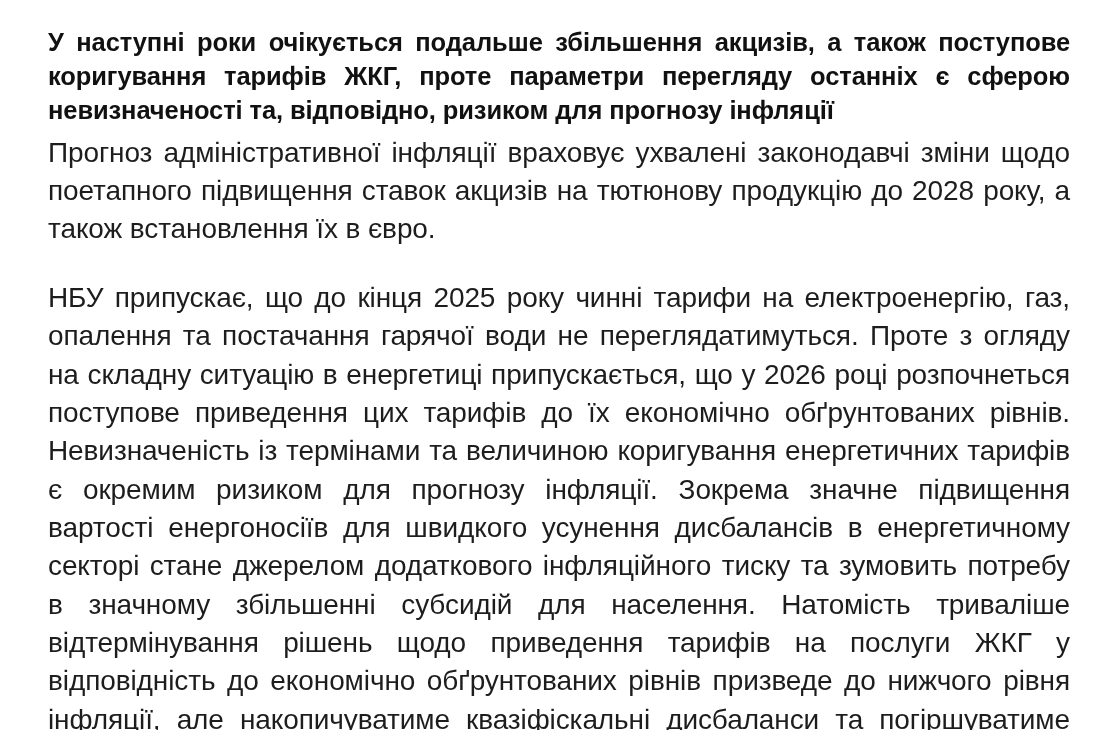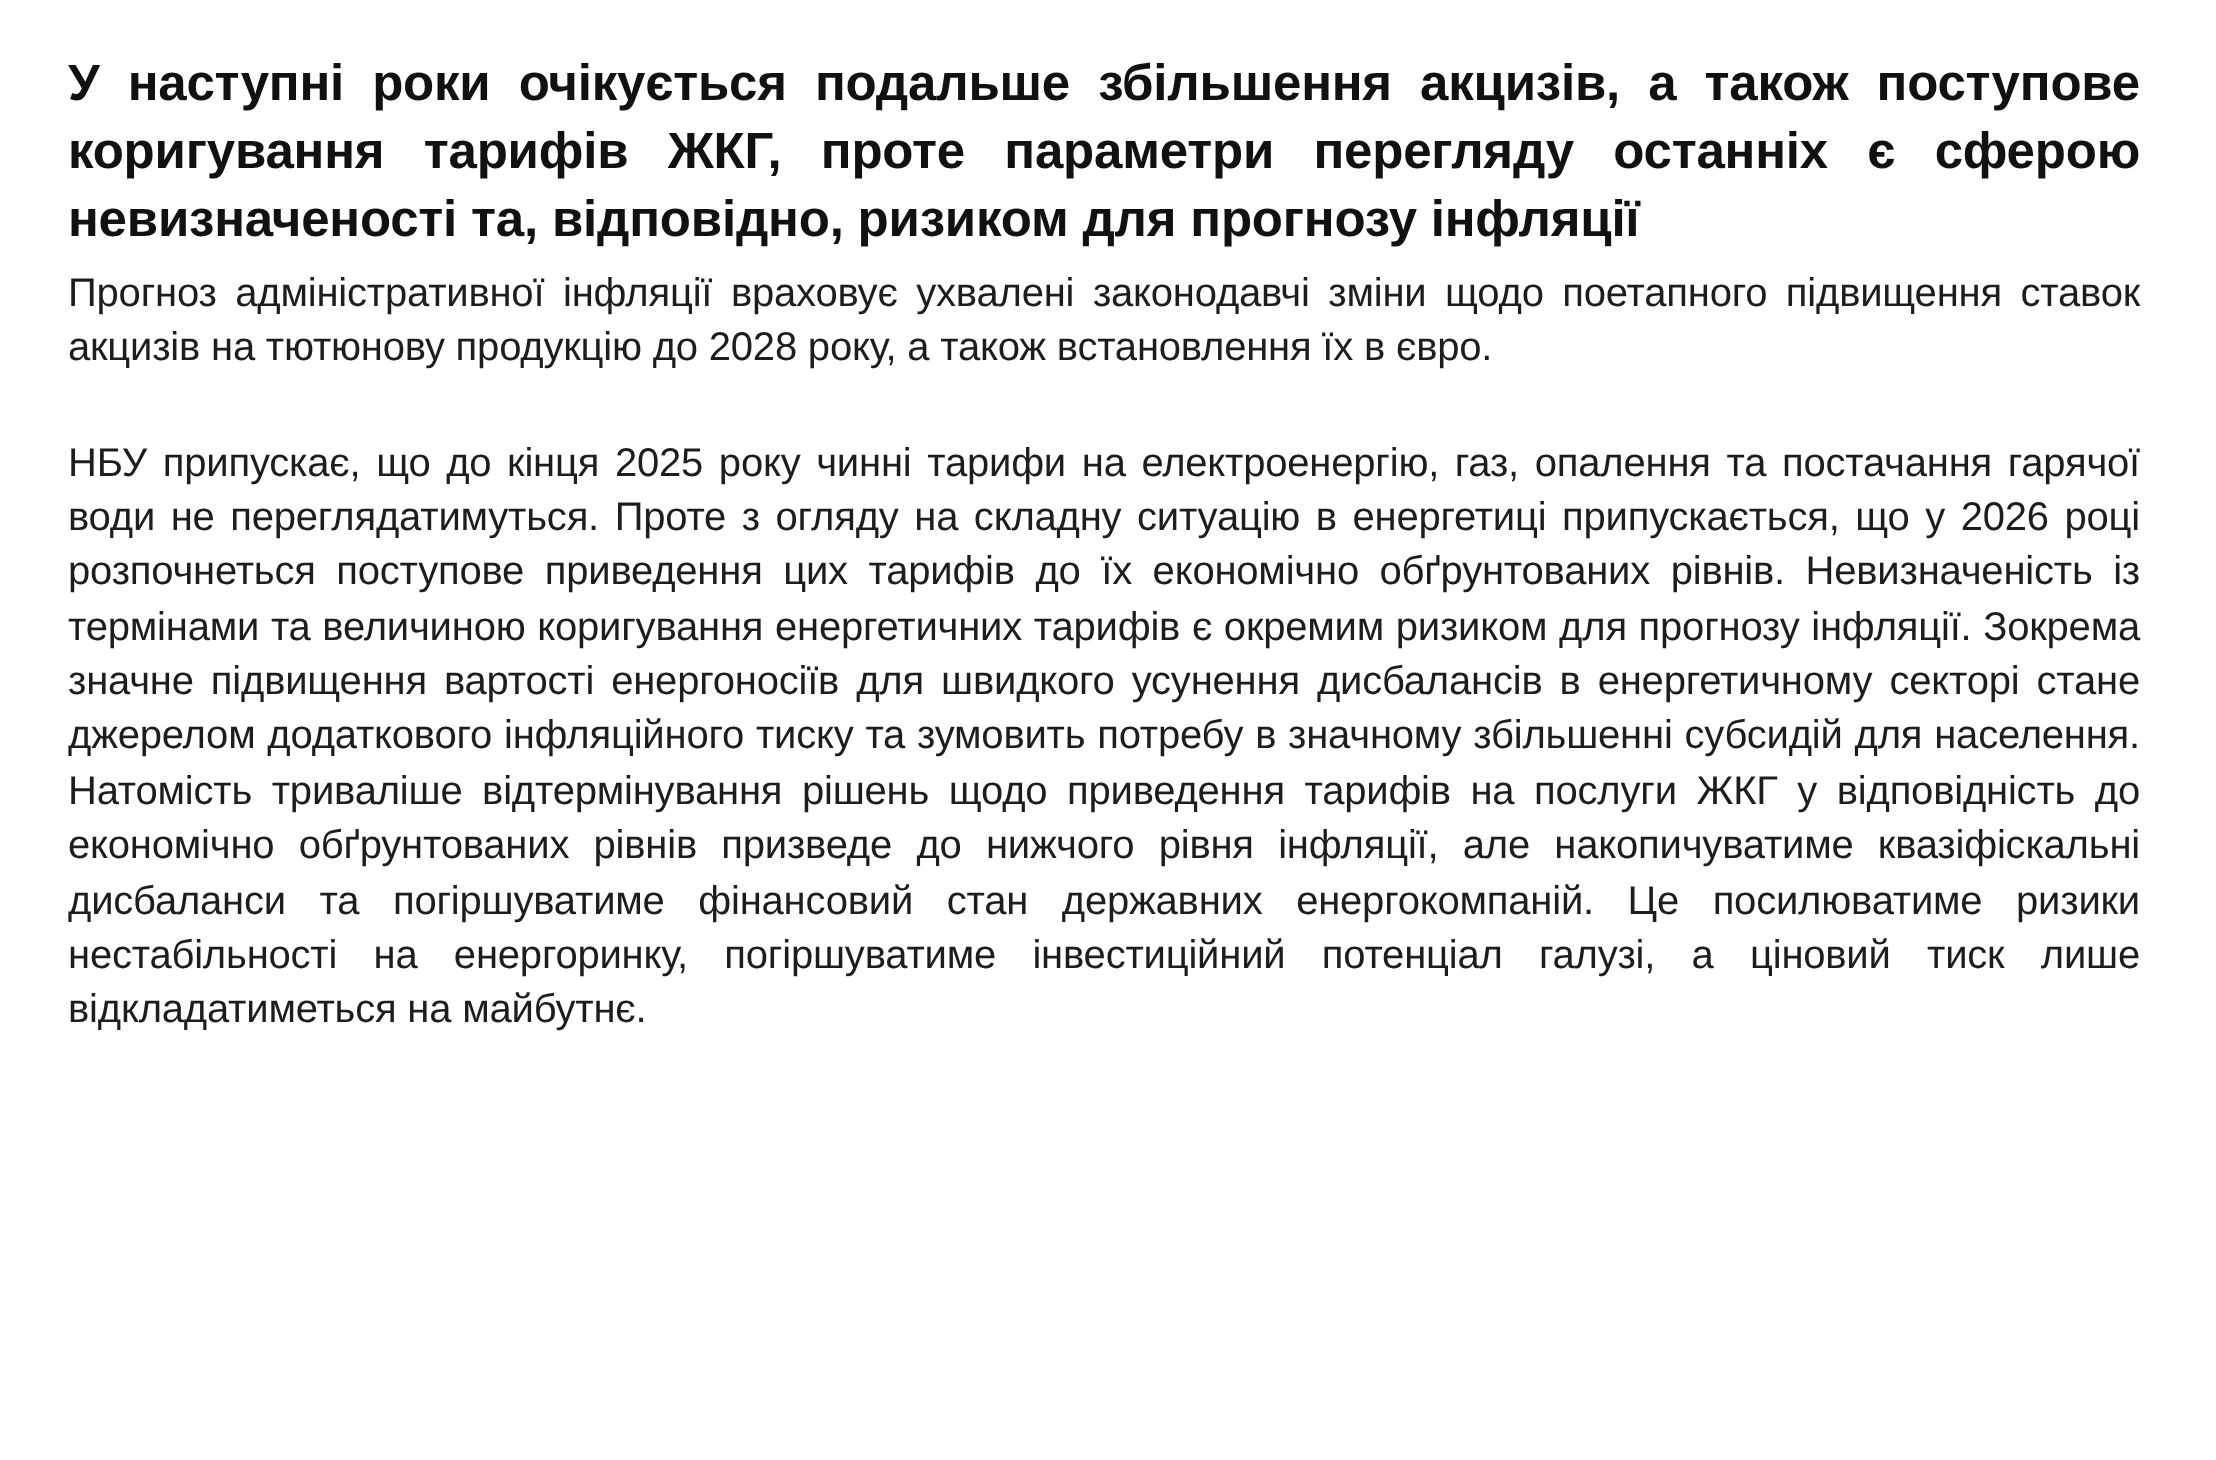--- a/index.html
+++ b/index.html
@@ -11,35 +11,35 @@
     width: 1108px;
     height: 730px;
     font-family: "Liberation Sans", sans-serif;
     color: #1a1a1a;
     overflow: hidden;
   }
   .page {
     box-sizing: border-box;
     width: 1108px;
     height: 730px;
-    padding: 26px 38px 10px 34px;
+    padding: 26px 38px 10px 48px;
     background: #ffffff;
   }
   .doc-heading {
     font-size: 25.5px;
     font-weight: bold;
     line-height: 1.33;
     text-align: justify;
     text-align-last: left;
     color: #111111;
     margin: 0 0 6px 0;
     letter-spacing: -0.1px;
   }
   .doc-paragraph {
-    font-size: 20px;
+    font-size: 28px;
     font-weight: normal;
     line-height: 1.37;
     text-align: justify;
     text-align-last: left;
     color: #1d1d1d;
     margin: 0;
     letter-spacing: -0.1px;
   }
   .para-gap {
     height: 30px;

